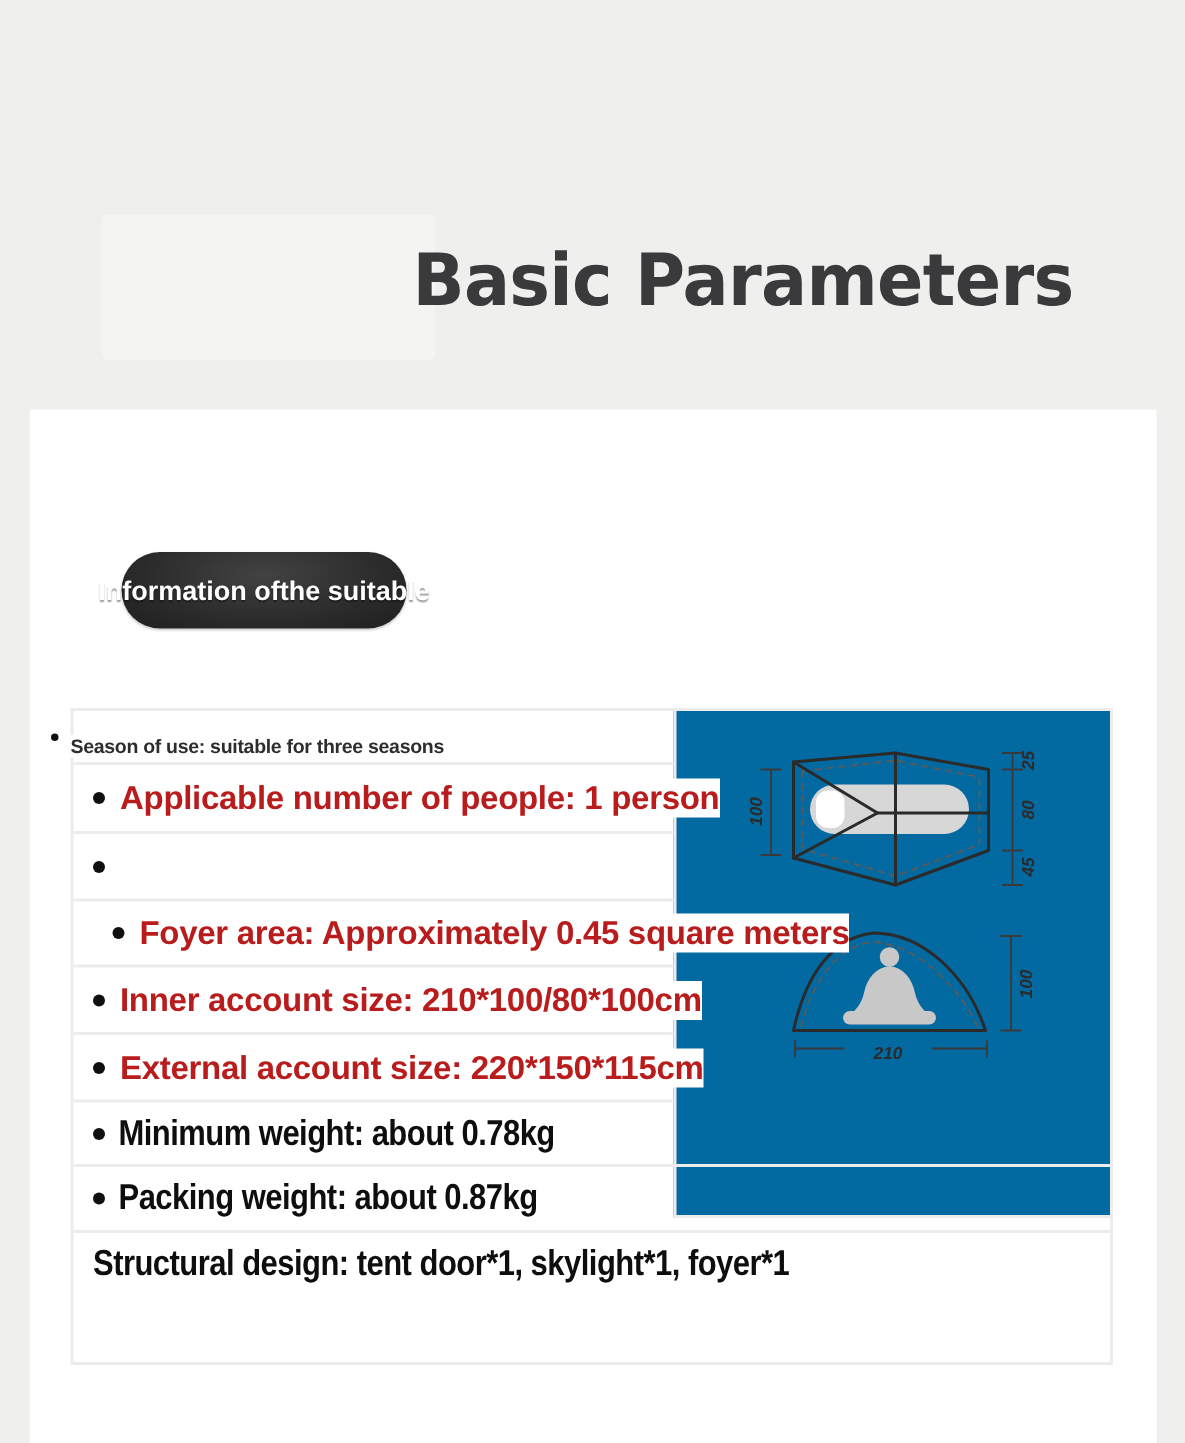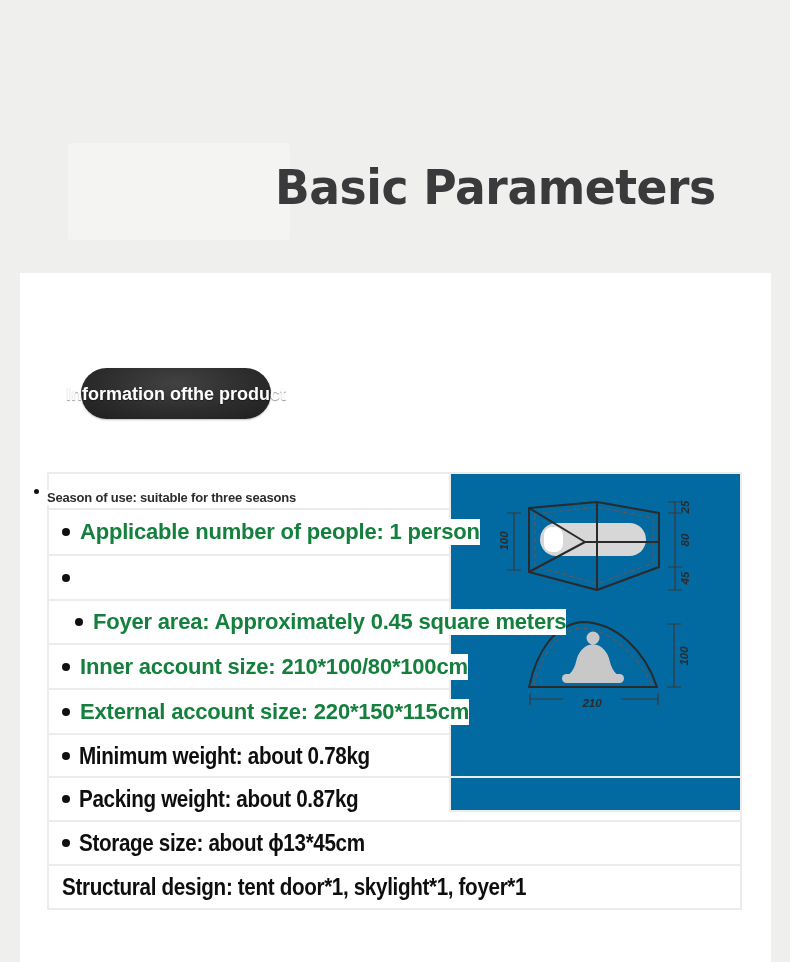--- a/index.html
+++ b/index.html
@@ -54,21 +54,21 @@
   }
   .row-sm { height:36px; padding-left:0; }
   .row-sm .dot { width:5px; height:5px; margin-left:-15px; margin-right:8px; }
   .row-sm .t {
     font-size:13px; font-weight:bold; color:#2d2d2d; white-space:nowrap;
     letter-spacing:-0.2px; background:#fff;margin-top:13px;
   }
   .row-lg { padding-left:13px; }
   .row-lg .dot { margin-right:10px; }
   .row-lg .t {
-    font-size:22px; font-weight:bold; color:#15803d; white-space:nowrap;
+    font-size:22px; font-weight:bold; color:#b91c1c; white-space:nowrap;
     letter-spacing:-0.2px; background:#fff;
   }
   .row-cond { padding-left:13px; }
   .row-cond .dot { margin-right:9px; }
   .row-cond .t {
     font-size:24px; font-weight:bold; color:#0e0e0e; white-space:nowrap;
     letter-spacing:-0.4px; background:#fff;
     transform:scaleX(0.86); transform-origin:0 50%;
   }
   .h1r { height:36px; } .h2r { height:46px; } .h3r { height:45px; }
@@ -94,21 +94,21 @@
 <body>
 
 <div class="watermark"></div>
 
 <h1 class="page-title">Basic Parameters</h1>
 
 <div class="card">
 
   <div class="badge">
     <span>Information of</span>
-    <span>the product</span>
+    <span>the suitable</span>
   </div>
 
   <div class="spec-table">
 
     <div class="rows">
       <div class="row half row-sm h1r">
         <span class="dot"></span>
         <span class="t">Season of use: suitable for three seasons</span>
       </div>
       <div class="row half row-lg h2r">
@@ -130,24 +130,20 @@
         <span class="dot"></span>
         <span class="t">External account size: 220*150*115cm</span>
       </div>
       <div class="row full row-cond h7r">
         <span class="dot"></span>
         <span class="t">Minimum weight: about 0.78kg</span>
       </div>
       <div class="row full row-cond h8r">
         <span class="dot"></span>
         <span class="t">Packing weight: about 0.87kg</span>
-      </div>
-      <div class="row full row-cond h9r">
-        <span class="dot"></span>
-        <span class="t">Storage size: about ϕ13*45cm</span>
       </div>
       <div class="row full row-cond h10r last">
         <span class="t">Structural design: tent door*1, skylight*1, foyer*1</span>
       </div>
     </div>
 
     <div class="diagram-cell">
       <svg width="289" height="259" viewBox="0 0 289 259">
 
         <g>

